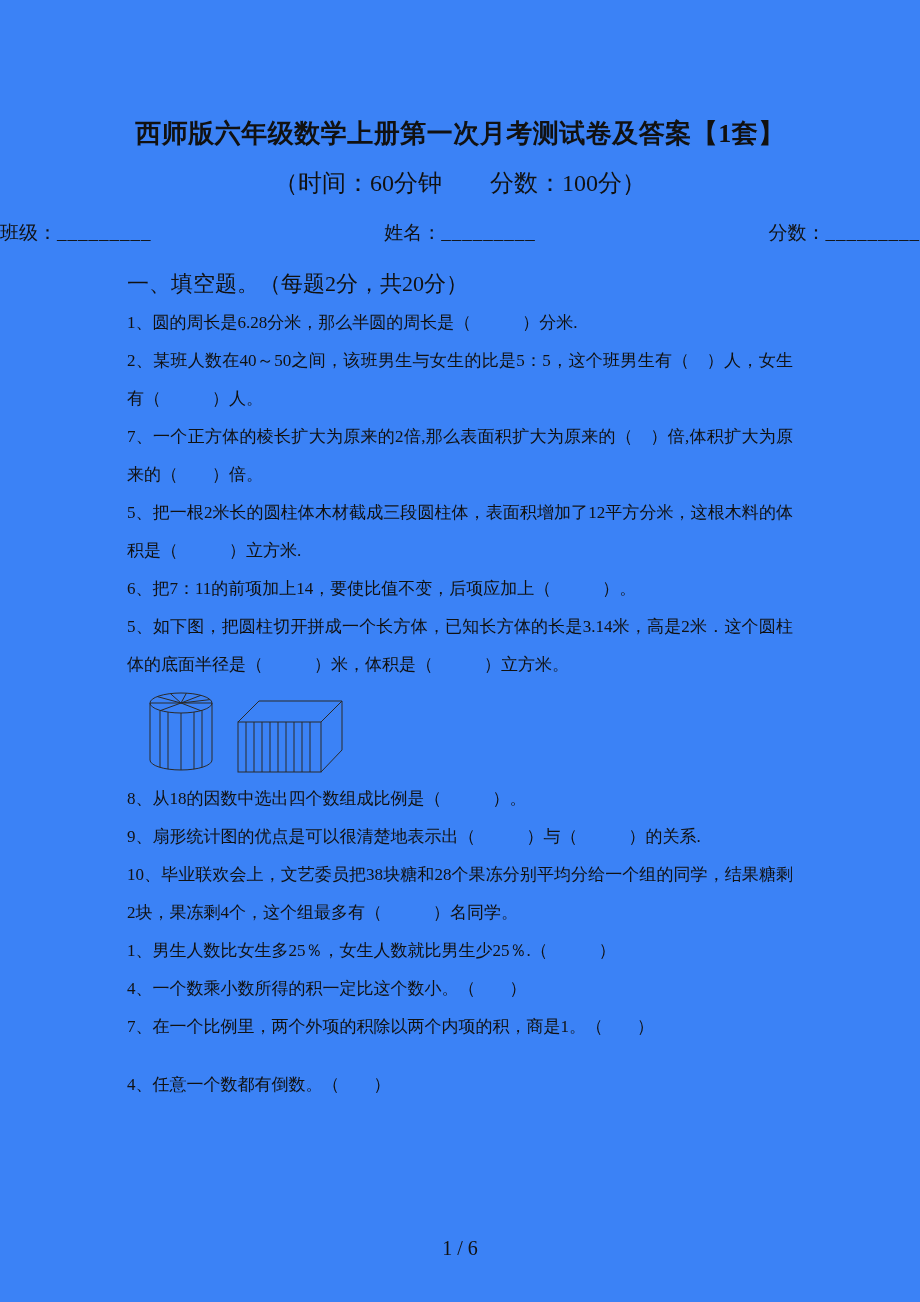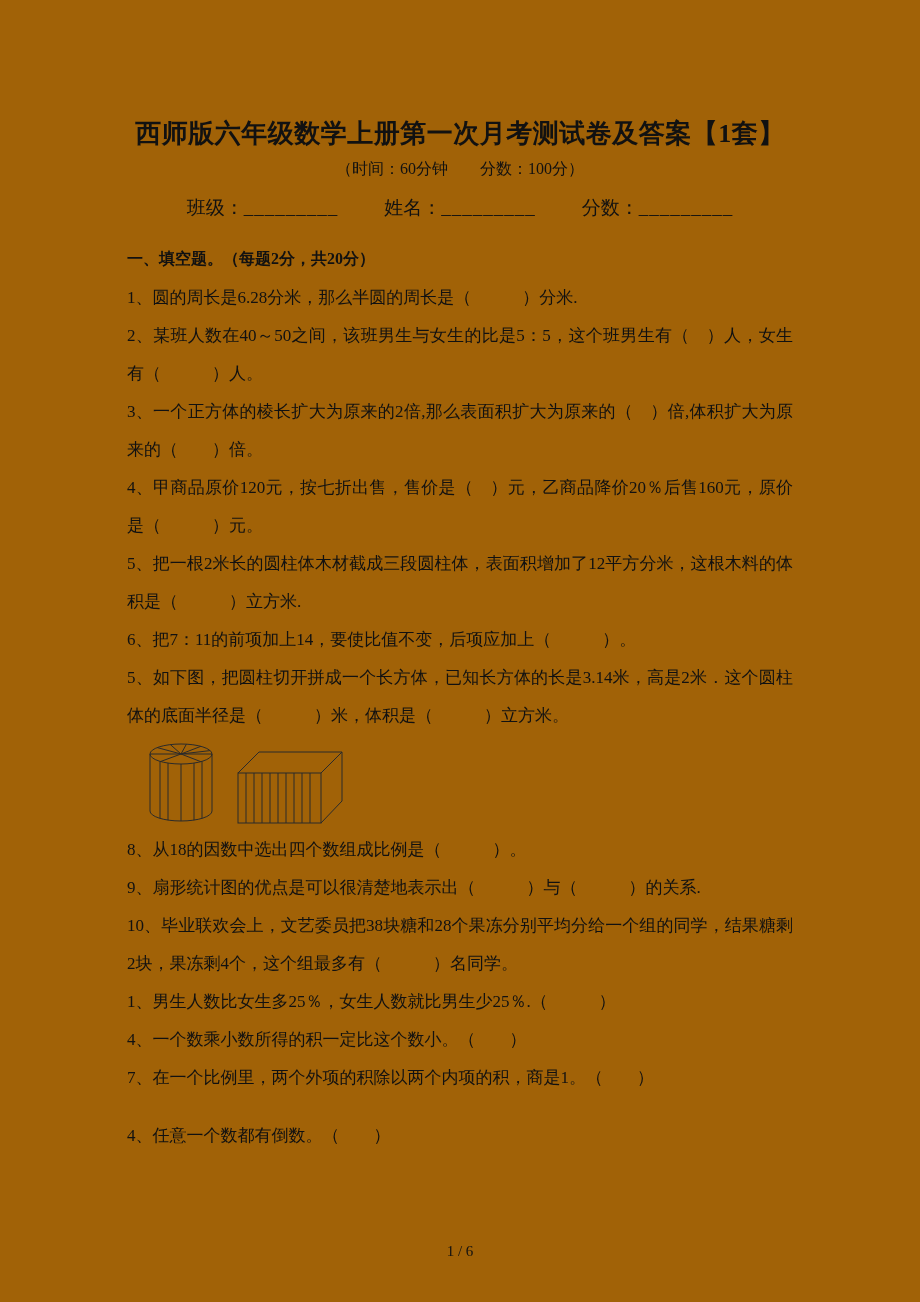--- a/index.html
+++ b/index.html
@@ -6,51 +6,51 @@
   html, body { background: #ffffff; }
   body {
     font-family: "Liberation Serif", "DejaVu Serif", serif;
     color: #111;
   }
   .page {
     position: relative;
     width: 920px;
     height: 1302px;
     margin: 0 auto;
-    background: #a16207;
+    background: #3b82f6;
     overflow: hidden;
   }
   .title {
     padding-top: 116px;
     font-size: 26px;
     font-weight: bold;
     text-align: center;
     letter-spacing: 0.5px;
   }
   .meta {
-    margin-top: 8px;
-    font-size: 16px;
+    margin-top: 16px;
+    font-size: 24px;
     text-align: center;
   }
   .fields {
-    margin-top: 15px;
+    margin-top: 21px;
     display: flex;
-    justify-content: center;
+    justify-content: space-between;
     gap: 46px;
     font-size: 19px;
   }
   .fields .blank { letter-spacing: 1px; }
   .content {
     width: 666px;
     margin: 0 auto;
   }
   h2.sec {
     margin-top: 18px;
-    font-size: 16px;
-    font-weight: bold;
+    font-size: 22px;
+    font-weight: normal;
     line-height: 40px;
   }
   .item {
     font-size: 17px;
     line-height: 38px;
     text-align: justify;
   }
   .figure {
     display: flex;
     align-items: flex-end;
@@ -58,21 +58,21 @@
     padding: 6px 0 4px 18px;
   }
   .figure svg { display: block; }
   .gap-top { margin-top: 20px; }
   .footer {
     position: absolute;
     left: 0;
     right: 0;
     bottom: 42px;
     text-align: center;
-    font-size: 15px;
+    font-size: 20px;
   }
 </style>
 </head>
 <body>
 
 <div class="page">
 
   <h1 class="title">西师版六年级数学上册第一次月考测试卷及答案【1套】</h1>
 
   <div class="meta">（时间：60分钟　　分数：100分）</div>
@@ -82,22 +82,21 @@
     <span class="field"><span>姓名：</span><span class="blank">_________</span></span>
     <span class="field"><span>分数：</span><span class="blank">_________</span></span>
   </div>
 
   <div class="content">
 
     <h2 class="sec">一、填空题。（每题2分，共20分）</h2>
 
     <div class="item">1、圆的周长是6.28分米，那么半圆的周长是（　　　）分米.</div>
     <div class="item">2、某班人数在40～50之间，该班男生与女生的比是5：5，这个班男生有（　）人，女生有（　　　）人。</div>
-    <div class="item">3、一个正方体的棱长扩大为原来的2倍,那么表面积扩大为原来的（　）倍,体积扩大为原来的（　　）倍。</div>
-    <div class="item">4、甲商品原价120元，按七折出售，售价是（　）元，乙商品降价20％后售160元，原价是（　　　）元。</div>
+    <div class="item">7、一个正方体的棱长扩大为原来的2倍,那么表面积扩大为原来的（　）倍,体积扩大为原来的（　　）倍。</div>
     <div class="item">5、把一根2米长的圆柱体木材截成三段圆柱体，表面积增加了12平方分米，这根木料的体积是（　　　）立方米.</div>
     <div class="item">6、把7：11的前项加上14，要使比值不变，后项应加上（　　　）。</div>
     <div class="item">5、如下图，把圆柱切开拼成一个长方体，已知长方体的长是3.14米，高是2米．这个圆柱体的底面半径是（　　　）米，体积是（　　　）立方米。</div>
 
     <div class="figure">
       <svg width="72" height="86" viewBox="0 0 72 86">
         <g fill="none" stroke="#2a2a2a" stroke-width="1">
           <ellipse cx="36" cy="13" rx="31" ry="10"></ellipse>
           <line x1="36" y1="13" x2="5" y2="13"></line>
           <line x1="36" y1="13" x2="12.3" y2="6.6"></line>

